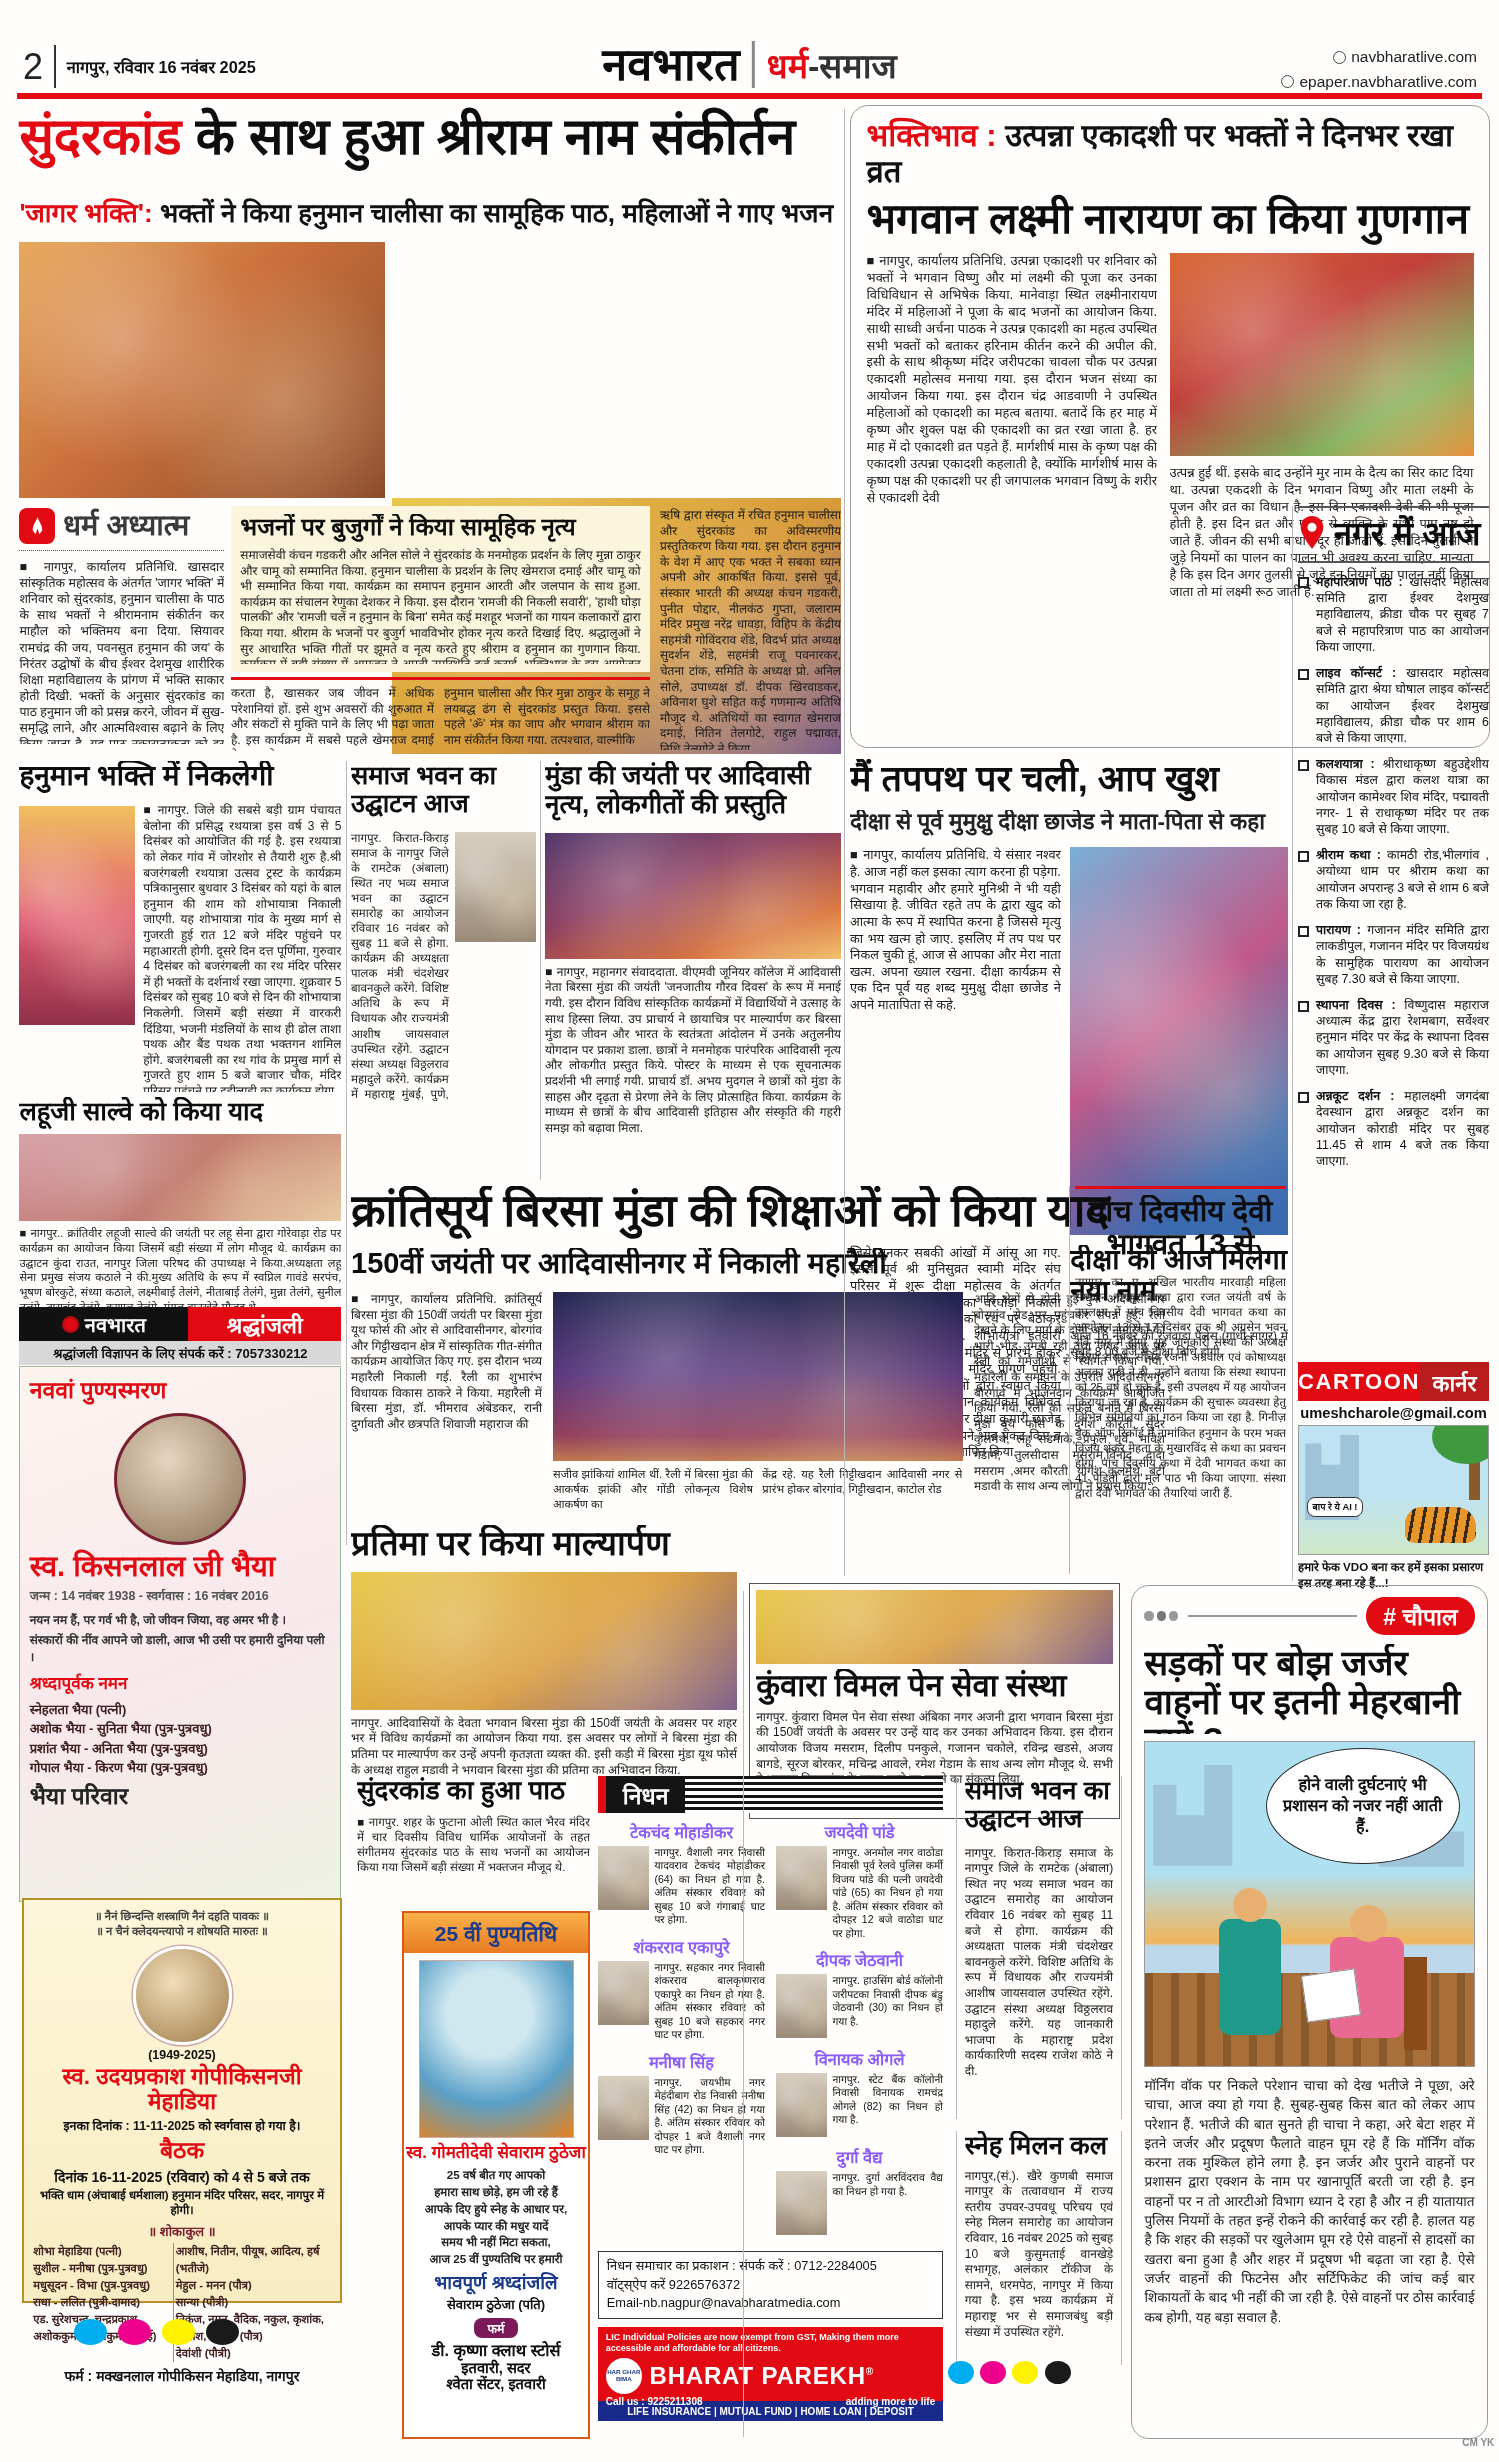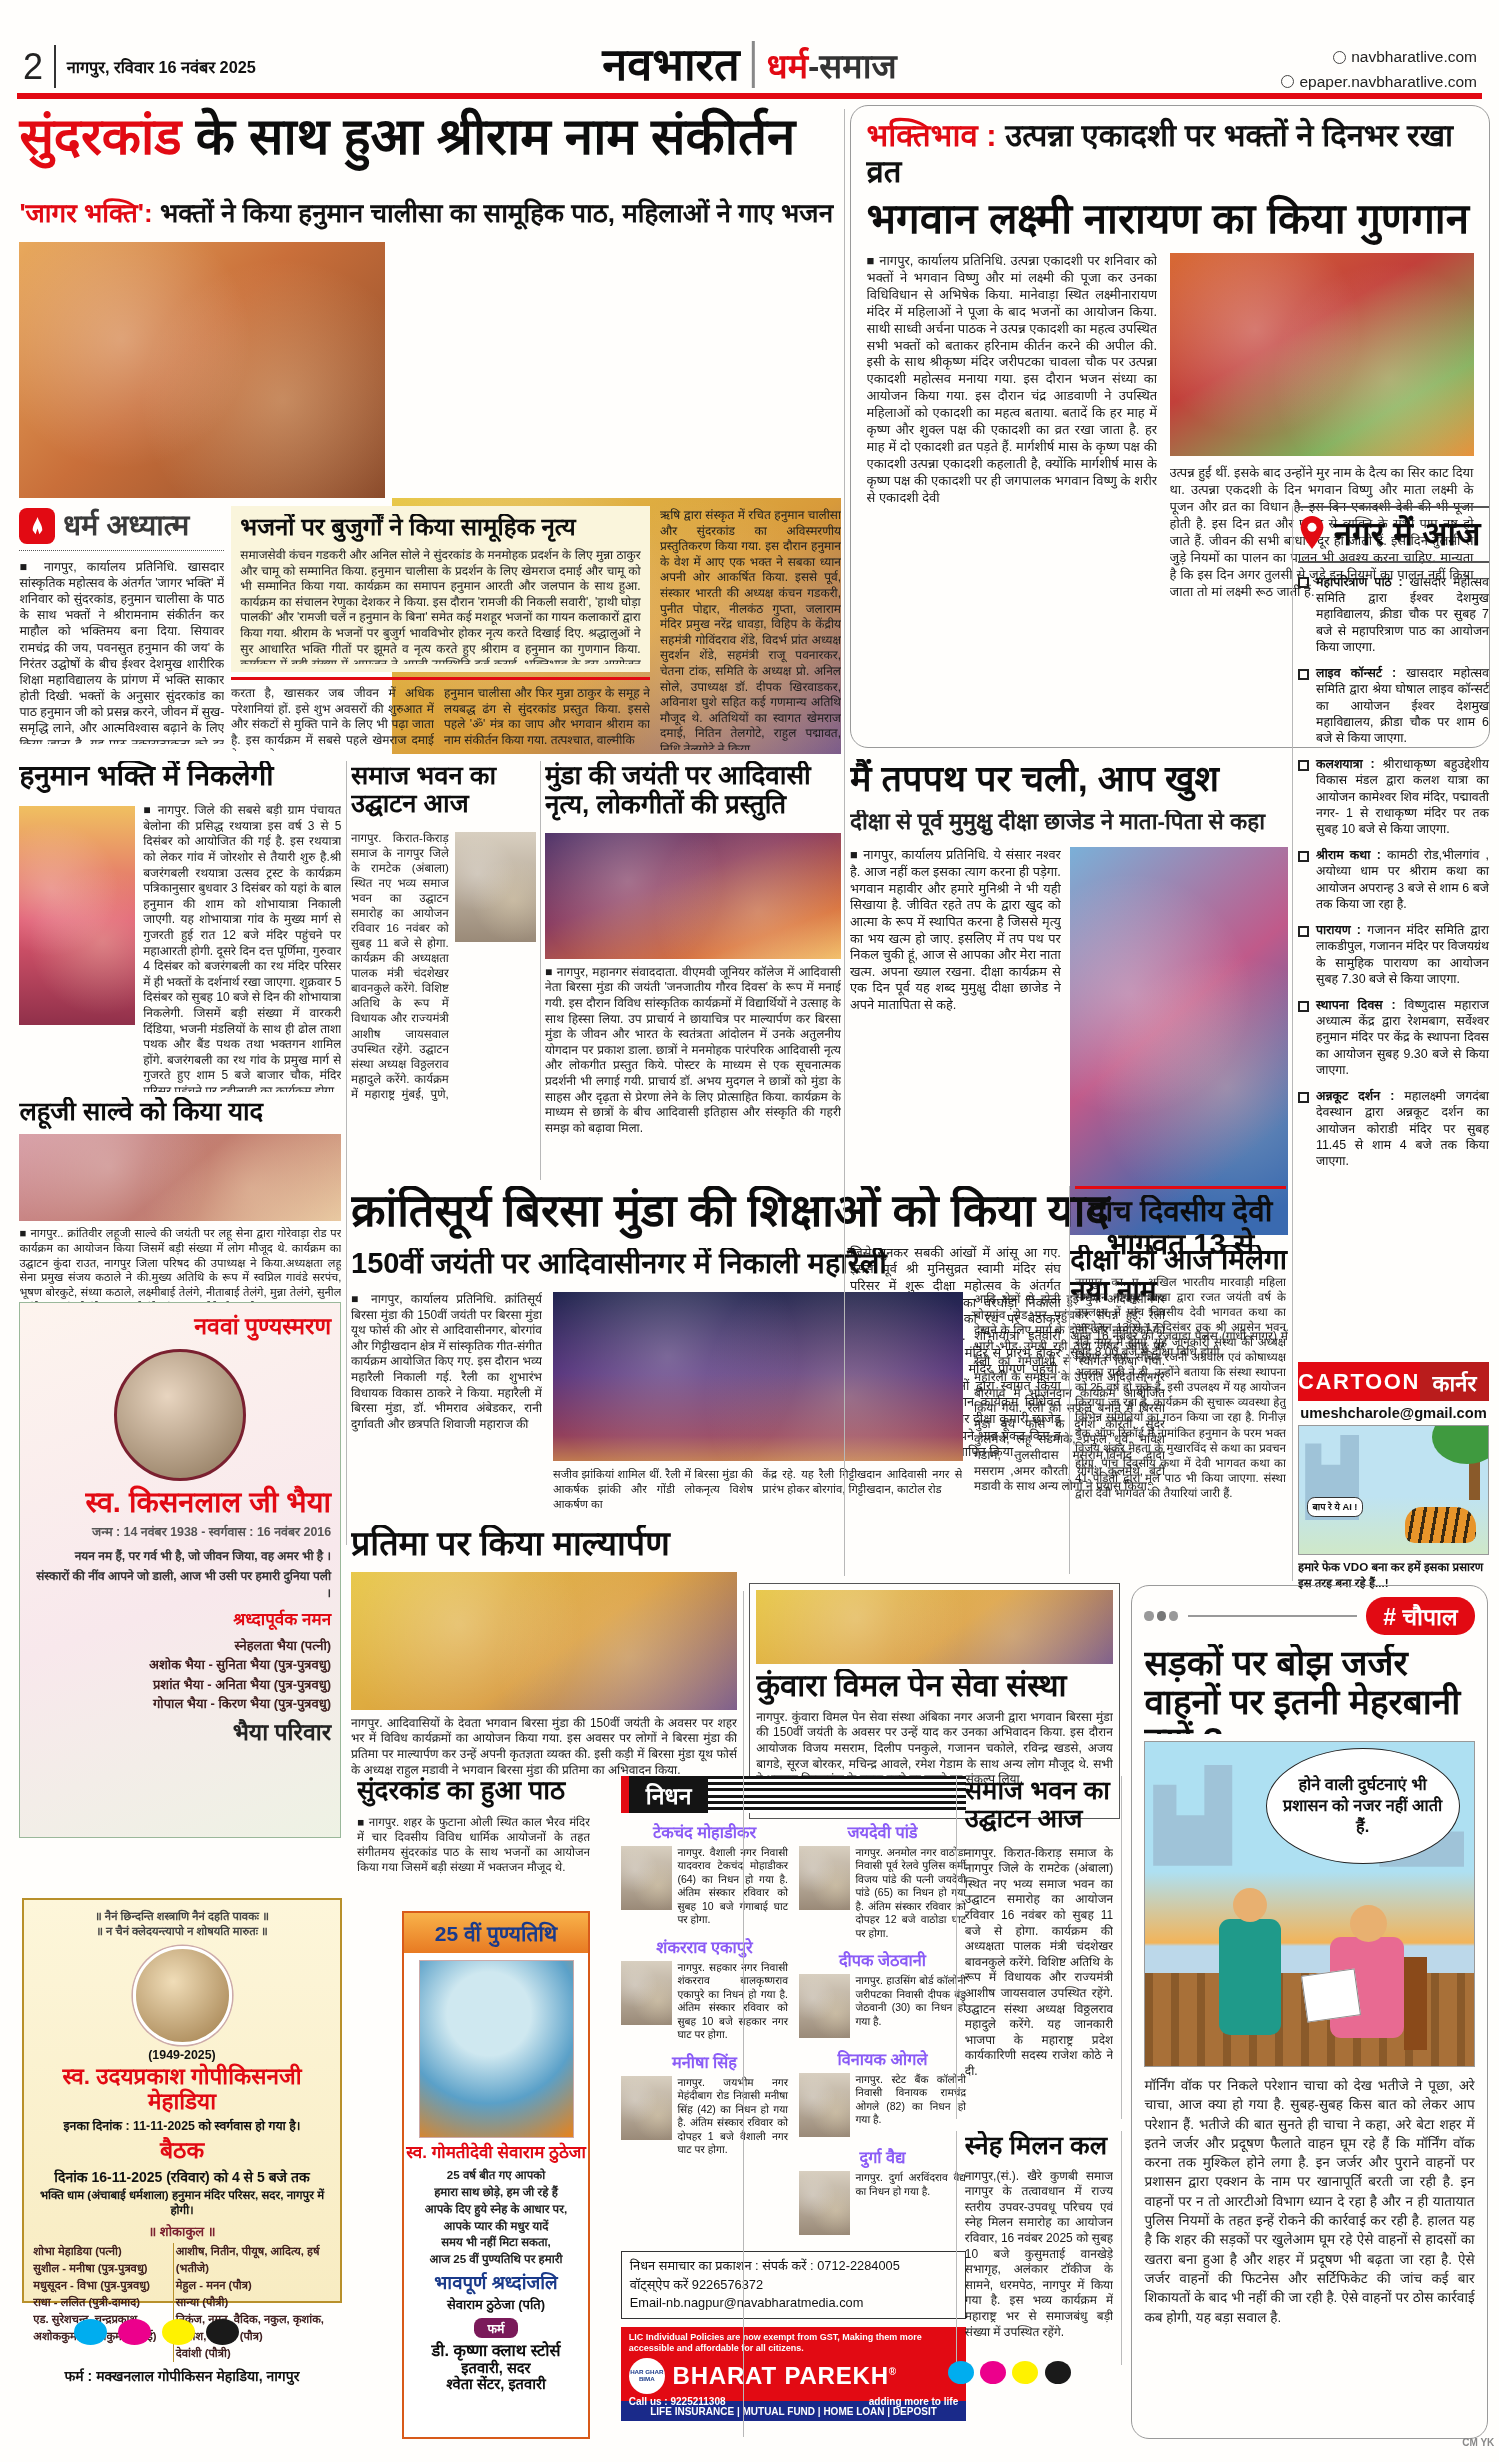--- a/index.html
+++ b/index.html
@@ -231,21 +231,21 @@
     <div style="display:flex;height:34px">
       <span style="flex:1.1;background:#111;color:#fff;display:flex;align-items:center;justify-content:center;gap:6.2px;font-size:20px;font-weight:bold">
           <span style="width:17px;height:17px;background:radial-gradient(circle,#e20a13 40%,#7a0a0a);border-radius:50%"></span>
           <span>नवभारत</span>
         </span>
       <span style="flex:1;background:#e20a13;color:#fff;display:flex;align-items:center;justify-content:center;font-size:22px;font-weight:bold">श्रद्धांजली</span>
     </div>
     <div style="background:#d8d8d8;text-align:center;font-size:13px;font-weight:bold;padding:3.1px 0">श्रद्धांजली विज्ञापन के लिए संपर्क करें :  7057330212</div>
   </div>
 
-  <div class="abs" style="left:19.4px;top:1302px;width:322px;height:536px;background:linear-gradient(160deg,#fdf4ee,#f8e8ec 55%,#eef2e4);border:1.6px solid #9ab89a;padding:11px 9.3px;text-align:right">
+  <div class="abs" style="left:19.4px;top:1366px;width:322px;height:536px;background:linear-gradient(160deg,#fdf4ee,#f8e8ec 55%,#eef2e4);border:1.6px solid #9ab89a;padding:11px 9.3px;text-align:left">
     <div class="red h" style="font-size:23px">नववां पुण्यस्मरण</div>
     <div style="width:132px;height:132px;border-radius:50%;margin:9.3px auto 6.2px;background:radial-gradient(circle at 40% 35%,#e8d5c0,#a08a70 75%);border:3.9px solid #7a2030"></div>
     <div class="red h" style="font-size:29px">स्व. किसनलाल जी भैया</div>
     <div style="font-size:12.4px;font-weight:bold;color:#555;margin-top:3.9px">जन्म : 14 नवंबर 1938  -  स्वर्गवास : 16 नवंबर 2016</div>
     <div style="font-size:12px;font-weight:bold;margin-top:7.8px;color:#333">नयन नम हैं, पर गर्व भी है, जो जीवन जिया, वह अमर भी है ।</div>
     <div style="font-size:12px;font-weight:bold;margin-top:3.1px;color:#333">संस्कारों की नींव आपने जो डाली, आज भी उसी पर हमारी दुनिया पली ।</div>
     <div class="red h" style="font-size:17px;margin-top:9.3px">श्रध्दापूर्वक नमन</div>
     <div class="fam" style="margin-top:6.2px">स्नेहलता भैया (पत्नी)</div>
     <div class="fam">अशोक भैया - सुनिता भैया (पुत्र-पुत्रवधु)</div>
     <div class="fam">प्रशांत भैया - अनिता भैया (पुत्र-पुत्रवधु)</div>
@@ -309,21 +309,21 @@
       <div>आज 25 वीं पुण्यतिथि पर हमारी</div>
     </div>
     <div class="h" style="font-size:18.6px;color:#1a3a8a;margin-top:4.7px">भावपूर्ण श्रध्दांजलि</div>
     <div style="font-size:13px;font-weight:bold;margin-top:2.3px">सेवाराम ठुठेजा (पति)</div>
     <div style="background:#7a1a5a;color:#fff;display:inline-block;padding:1.6px 14px;border-radius:7.8px;font-size:12.4px;font-weight:bold;margin-top:4.7px">फर्म</div>
     <div class="h" style="font-size:16.3px;margin-top:3.9px">डी. कृष्णा क्लाथ स्टोर्स</div>
     <div class="h" style="font-size:14.7px">इतवारी, सदर</div>
     <div class="h" style="font-size:14.7px">श्वेता सेंटर, इतवारी</div>
   </div>
 
-  <div class="abs" style="left:621px;top:1776px;width:345px">
+  <div class="abs" style="left:598px;top:1776px;width:345px">
     <div style="display:flex;height:37px;align-items:stretch">
       <span style="width:7.8px;background:#e20a13"></span>
       <span style="background:#141414;color:#fff;font-size:23px;font-weight:bold;display:flex;align-items:center;padding:0 17px">निधन</span>
       <span style="flex:1;background:repeating-linear-gradient(180deg,#141414 0 3.1px,#fff 3.1px 6.2px)"></span>
     </div>
     <div style="display:flex;gap:11px;margin-top:7.8px">
       <div style="flex:1">
         <div>
           <div class="nid-name">टेकचंद मोहाडीकर</div>
           <div class="nid-row">

